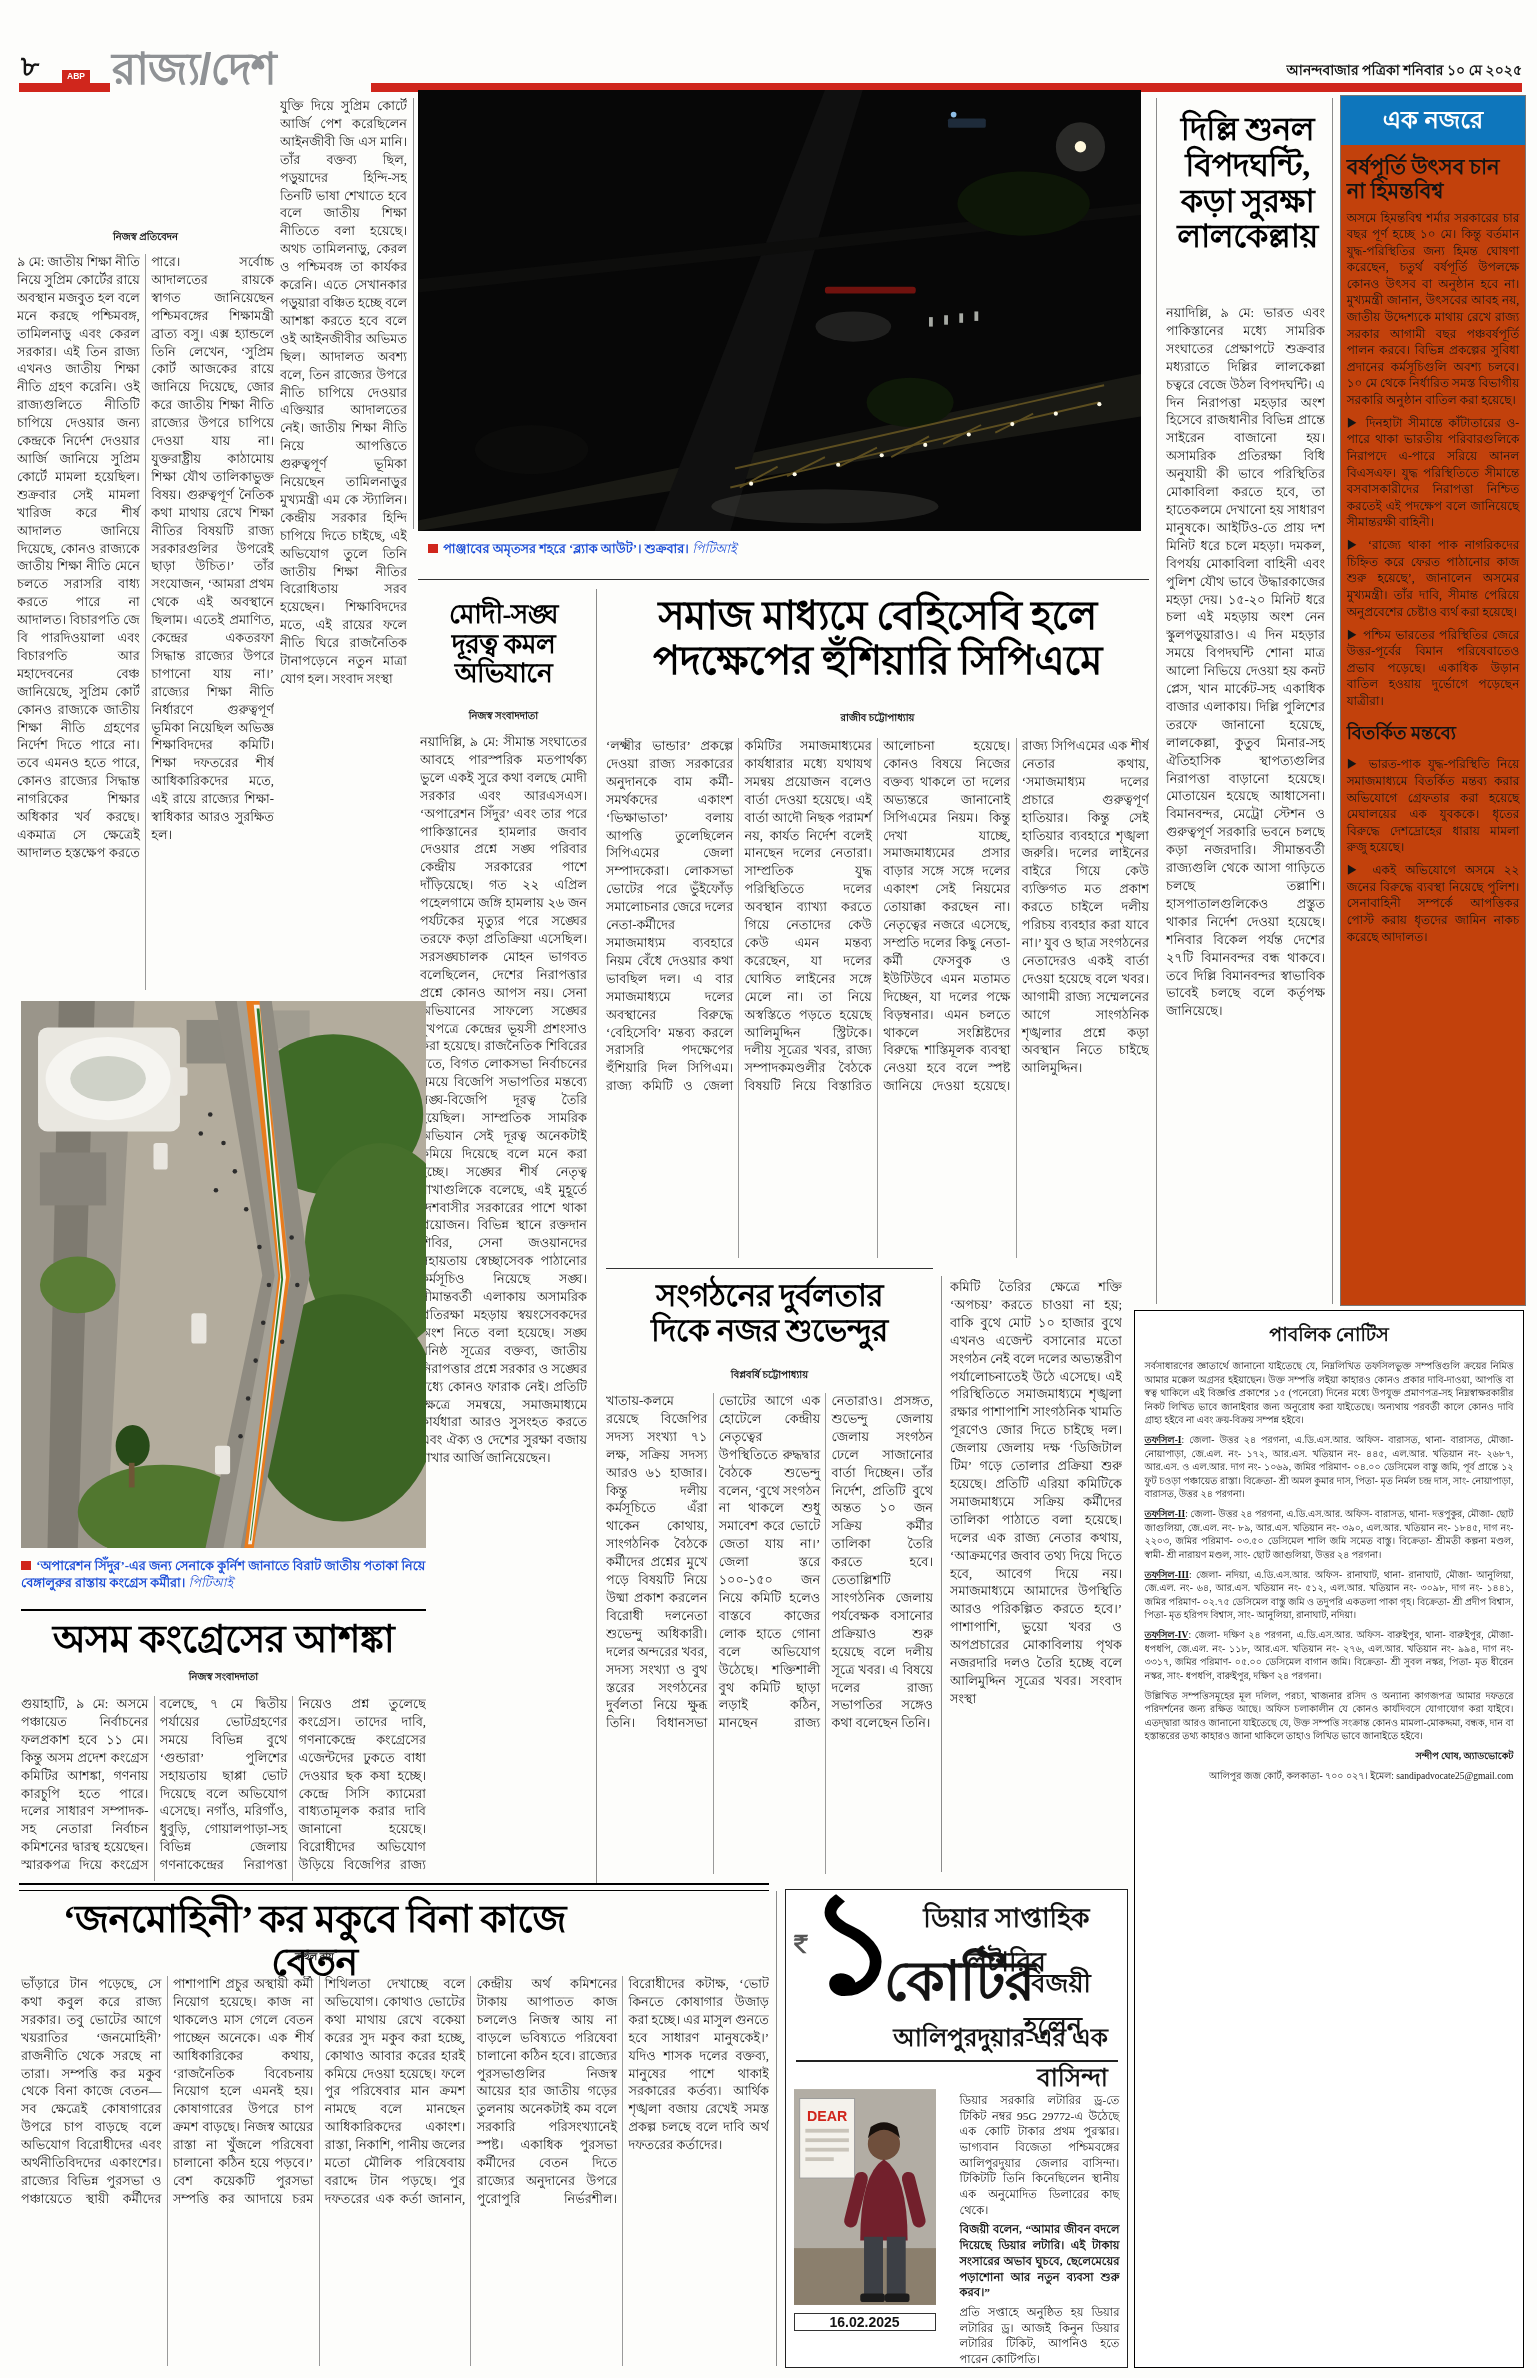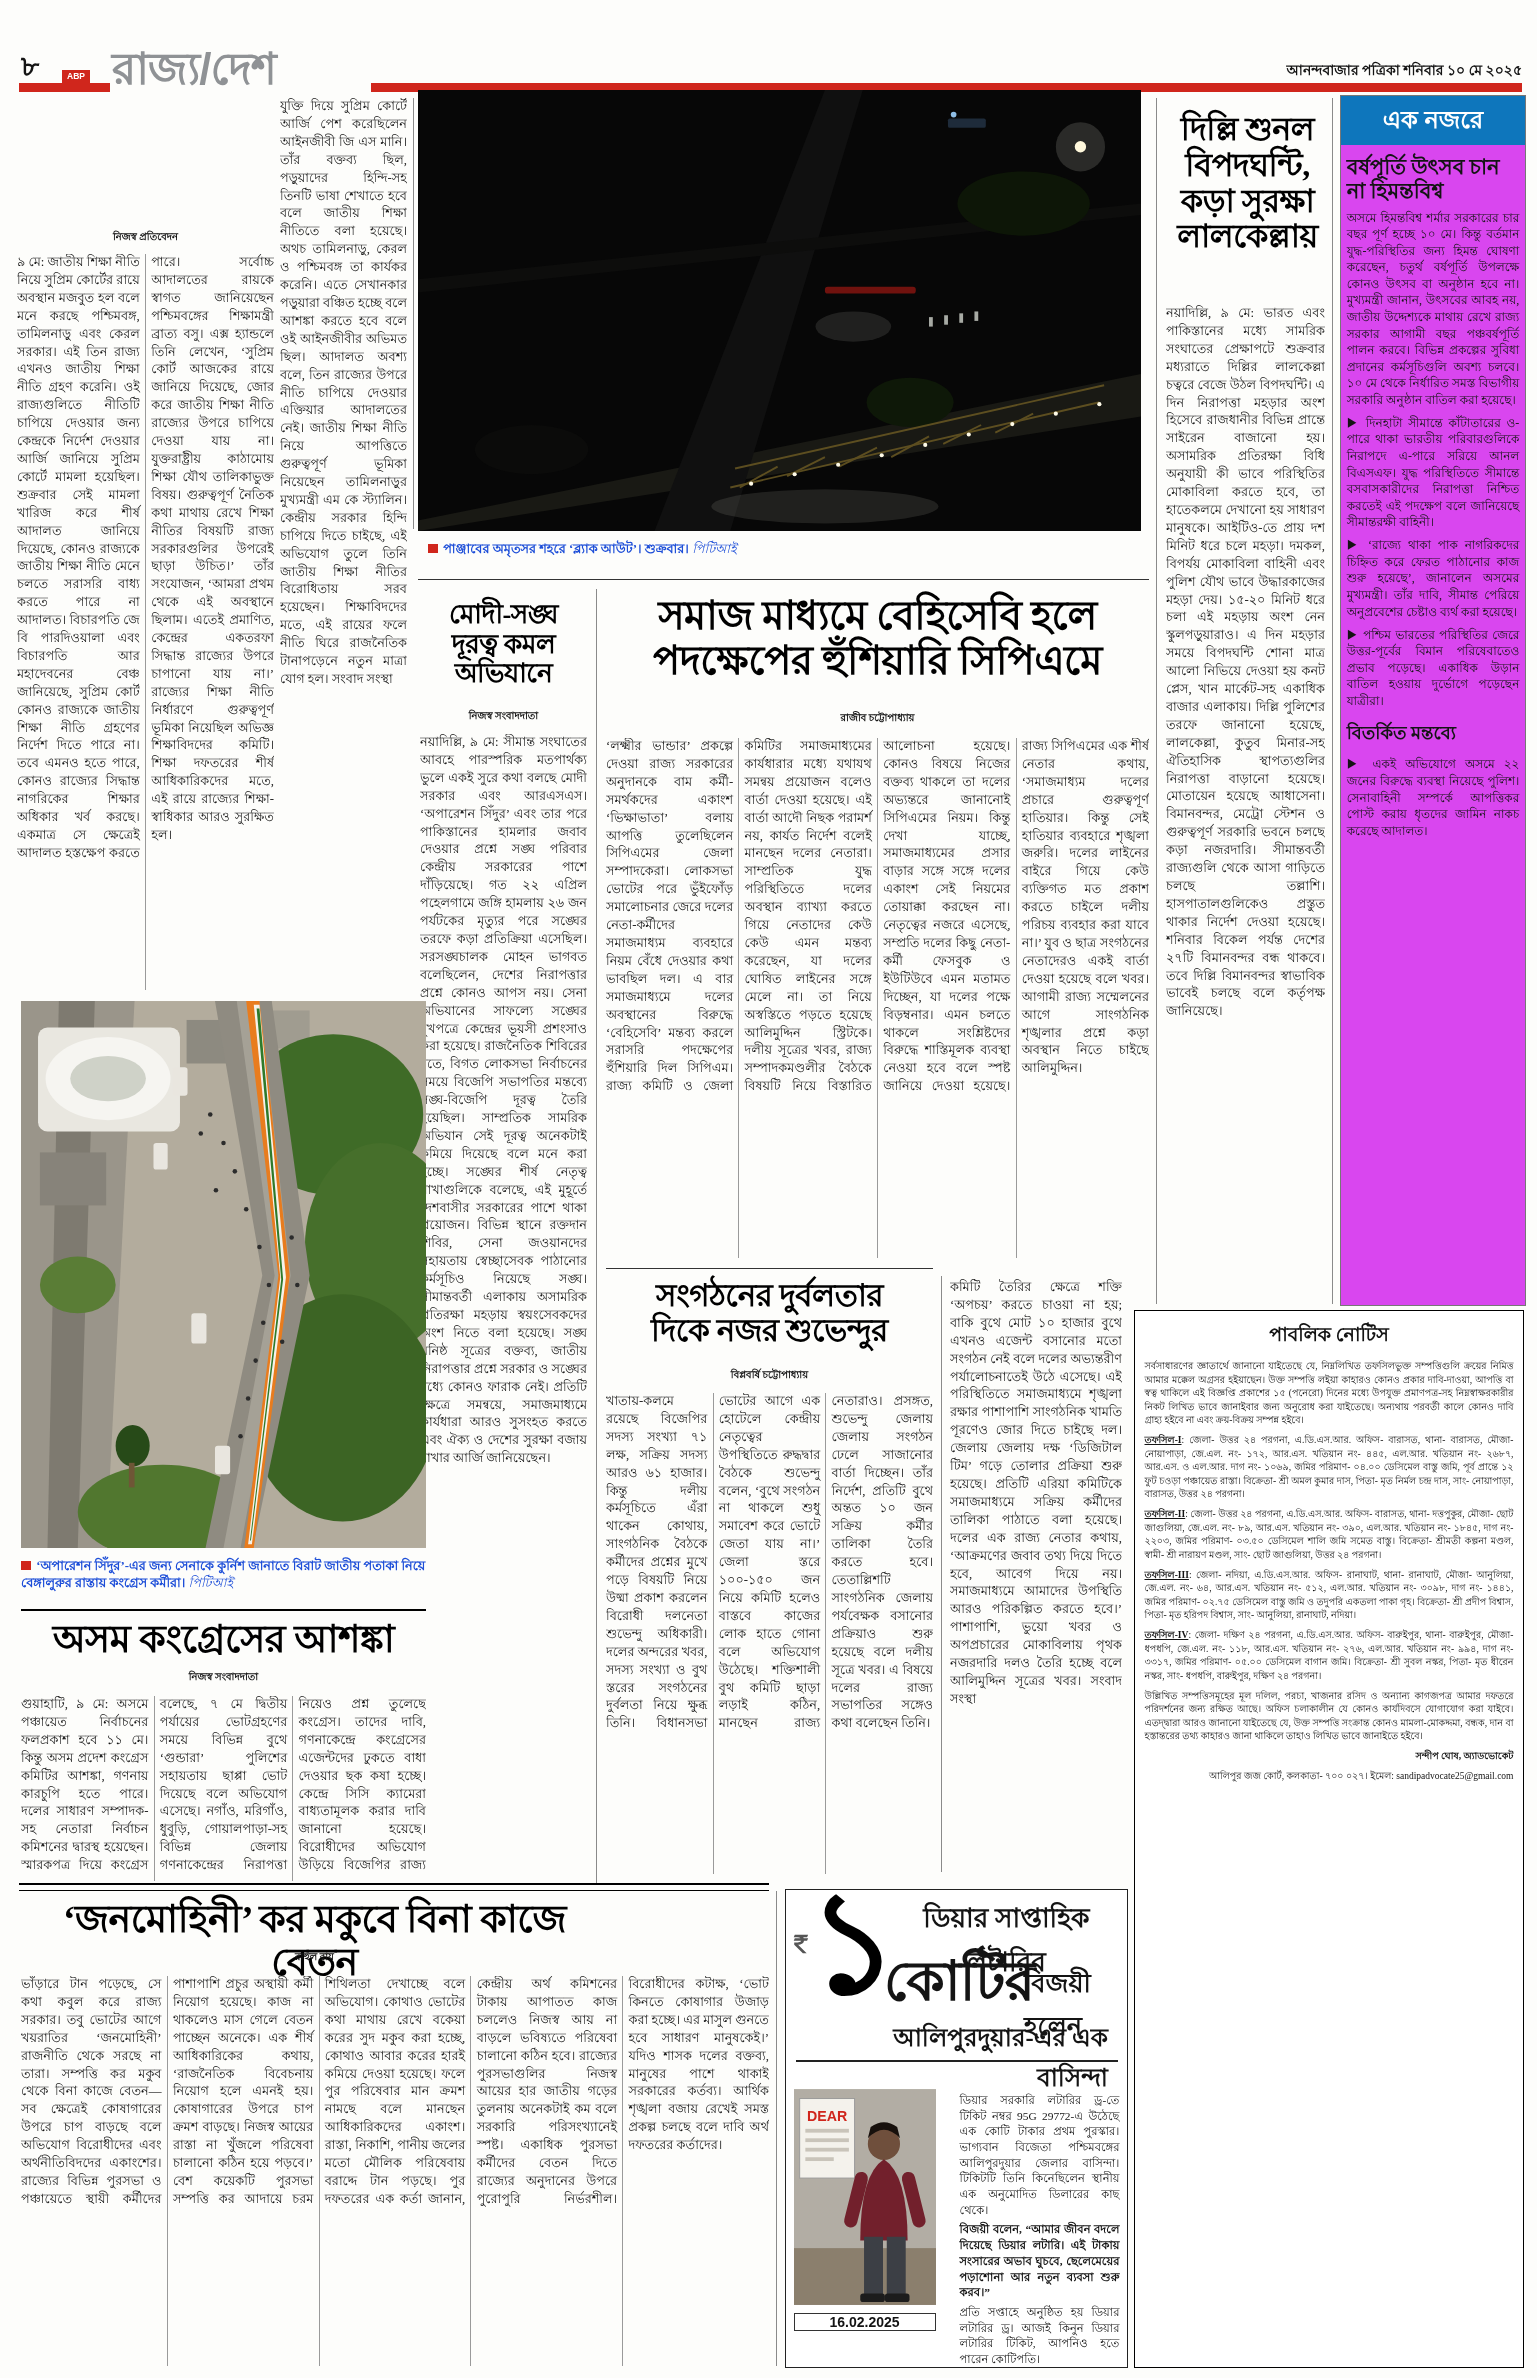--- a/index.html
+++ b/index.html
@@ -15,21 +15,21 @@
   .cols4{column-count:4;column-gap:11.4px;column-rule:0.9px solid #9a9a9a;}
   .cols5{column-count:5;column-gap:11.4px;column-rule:0.9px solid #9a9a9a;}
   .rule-v{width:0.9px;background:#8a8a8a;}
   .rule-h{height:0.9px;background:#333;}
   .rule-double{height:4.7px;border-top:2.4px solid #000;border-bottom:1.4px solid #000;}
   .caption{font-size:12.8px;font-weight:bold;line-height:1.3;color:#1d4ed8;}
   .caption .credit{font-style:italic;font-weight:normal;}
   .sq{display:inline-block;width:9.5px;height:9.5px;background:#d0261c;margin-right:5.7px;}
   .section-gray{color:#8f9295;font-weight:bold;font-size:44px;letter-spacing:-0.9px;
       font-family:"Liberation Sans", sans-serif;}
-  .glance{border:0.9px solid #777;background:#d946ef;}
+  .glance{border:0.9px solid #777;background:#c2410c;}
   .glance-head{background:#0e76bc;color:#fff;text-align:center;font-weight:bold;font-size:24px;
       padding:4.7px 0;font-family:"Liberation Sans", sans-serif;}
   .glance-sub{font-weight:bold;font-size:18px;margin:9.5px 5.7px 1.9px;}
   .glance p{margin:6.6px 5.7px;font-size:12px;line-height:1.38;text-align:justify;}
   .glance .lead-head{font-weight:bold;font-size:21px;line-height:1.15;text-align:left;
       margin:9.5px 5.7px 3.8px;white-space:pre-line;}
   .adbox{border:1.4px solid #222;background:#fff;}
   .ad-label{color:#be185d;font-weight:bold;font-size:12.3px;border-bottom:0.9px solid #e4311f;
       font-family:Liberation Mono, monospace;margin-top:21px;}
   .notice{border:1.4px solid #000;background:#fff;padding:7.6px 9.5px;overflow:hidden;}
@@ -138,20 +138,21 @@
 
   <div class="abs glance" style="left:1340px;top:95px;width:184px;height:1209px;overflow:hidden;">
     <div class="glance-head">এক নজরে</div>
     <div class="lead-head">বর্ষপূর্তি উৎসব চান
 না হিমন্তবিশ্ব</div>
     <p>অসমে হিমন্তবিশ্ব শর্মার সরকারের চার বছর পূর্ণ হচ্ছে ১০ মে। কিন্তু বর্তমান যুদ্ধ-পরিস্থিতির জন্য হিমন্ত ঘোষণা করেছেন, চতুর্থ বর্ষপূর্তি উপলক্ষে কোনও উৎসব বা অনুষ্ঠান হবে না। মুখ্যমন্ত্রী জানান, উৎসবের আবহ নয়, জাতীয় উদ্দেশ্যকে মাথায় রেখে রাজ্য সরকার আগামী বছর পঞ্চবর্ষপূর্তি পালন করবে। বিভিন্ন প্রকল্পের সুবিধা প্রদানের কর্মসূচিগুলি অবশ্য চলবে। ১০ মে থেকে নির্ধারিত সমস্ত বিভাগীয় সরকারি অনুষ্ঠান বাতিল করা হয়েছে।</p>
     <p>▶ দিনহাটা সীমান্তে কাঁটাতারের ও-পারে থাকা ভারতীয় পরিবারগুলিকে নিরাপদে এ-পারে সরিয়ে আনল বিএসএফ। যুদ্ধ পরিস্থিতিতে সীমান্তে বসবাসকারীদের নিরাপত্তা নিশ্চিত করতেই এই পদক্ষেপ বলে জানিয়েছে সীমান্তরক্ষী বাহিনী।</p>
     <p>▶ ‘রাজ্যে থাকা পাক নাগরিকদের চিহ্নিত করে ফেরত পাঠানোর কাজ শুরু হয়েছে’, জানালেন অসমের মুখ্যমন্ত্রী। তাঁর দাবি, সীমান্ত পেরিয়ে অনুপ্রবেশের চেষ্টাও ব্যর্থ করা হয়েছে।</p>
     <p>▶ পশ্চিম ভারতের পরিস্থিতির জেরে উত্তর-পূর্বের বিমান পরিষেবাতেও প্রভাব পড়েছে। একাধিক উড়ান বাতিল হওয়ায় দুর্ভোগে পড়েছেন যাত্রীরা।</p>
     <div class="glance-sub">বিতর্কিত মন্তব্যে</div>
+    <p>▶ ভারত-পাক যুদ্ধ-পরিস্থিতি নিয়ে সমাজমাধ্যমে বিতর্কিত মন্তব্য করার অভিযোগে গ্রেফতার করা হয়েছে মেঘালয়ের এক যুবককে। ধৃতের বিরুদ্ধে দেশদ্রোহের ধারায় মামলা রুজু হয়েছে।</p>
     <p>▶ একই অভিযোগে অসমে ২২ জনের বিরুদ্ধে ব্যবস্থা নিয়েছে পুলিশ। সেনাবাহিনী সম্পর্কে আপত্তিকর পোস্ট করায় ধৃতদের জামিন নাকচ করেছে আদালত।</p>
   </div>
 
   <div class="abs" style="left:21px;top:1001px;width:405px;height:547px;">
     <svg width="405" height="547" viewBox="0 0 428 578">
       <rect width="428" height="578" fill="#b3ac9d"></rect>
       <polygon points="0,0 120,0 90,578 0,578" fill="#9a958a"></polygon>
       <polygon points="40,0 78,0 60,578 28,578" fill="#7e7a70"></polygon>
       <rect x="18" y="28" width="150" height="110" rx="10" fill="#e9e7e0"></rect>
       <ellipse cx="92" cy="82" rx="66" ry="44" fill="#f6f5f1"></ellipse>

